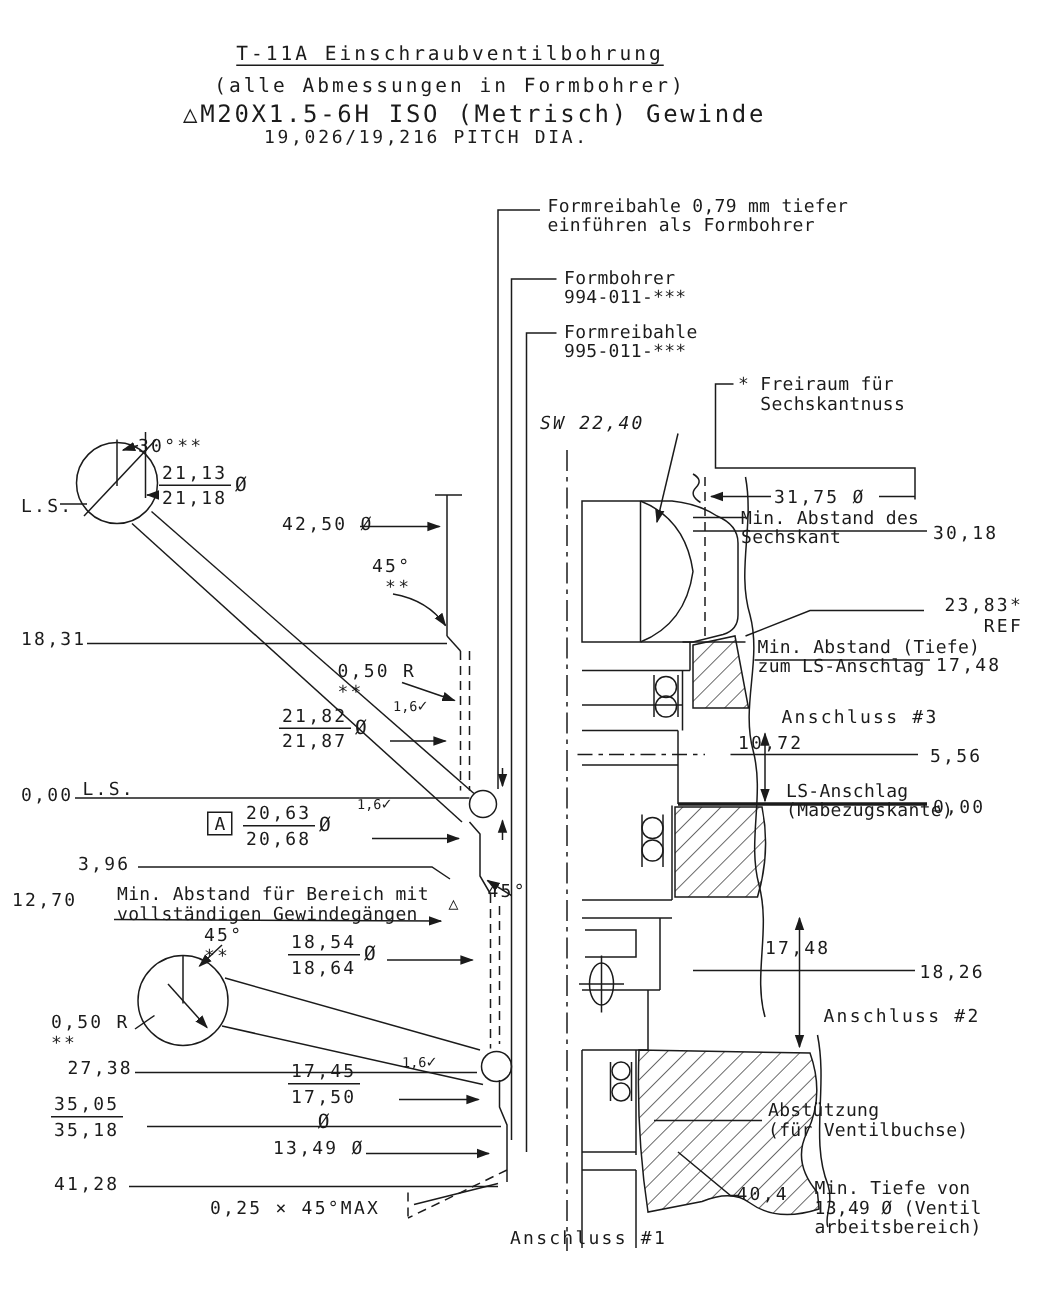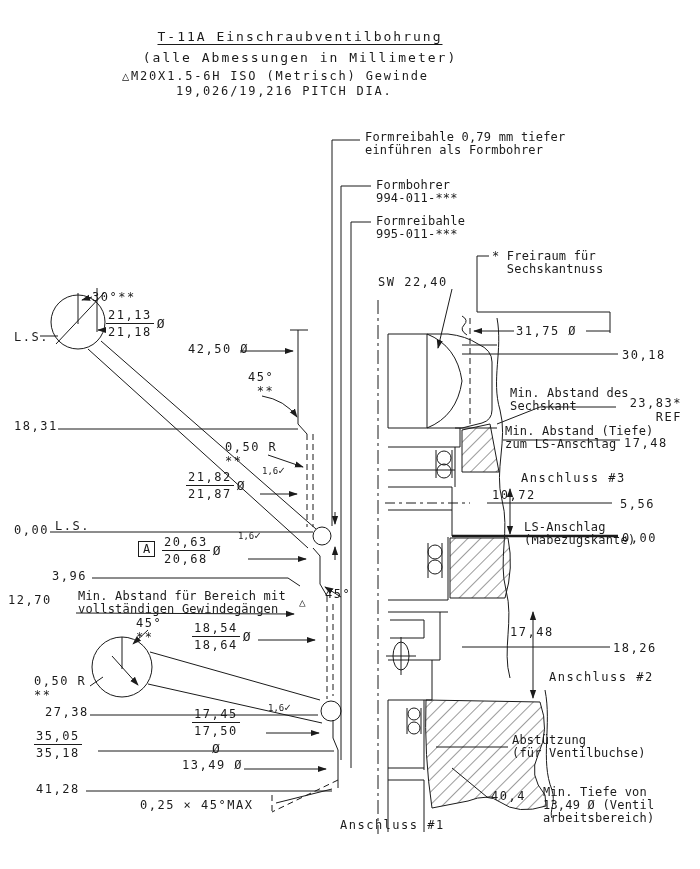--- a/index.html
+++ b/index.html
@@ -174,33 +174,33 @@
     <line x1="510" y1="489" x2="510" y2="534" marker-start="url(#ar)" marker-end="url(#ar)"></line>
     <line x1="487" y1="503" x2="612" y2="503"></line>
     <line x1="533" y1="612" x2="533" y2="698" marker-start="url(#ar)" marker-end="url(#ar)"></line>
     <line x1="462" y1="647" x2="610" y2="647"></line>
     <line x1="436" y1="747" x2="508" y2="747"></line>
     <polyline points="452,768 487,797 492,797"></polyline>
   </g>
 </svg>
 
 <div class="lbl ttl u" style="left:120px;top:30px;">T-11A Einschraubventilbohrung</div>
-<div class="lbl ttl" style="left:120px;top:51px;">(alle Abmessungen in Millimeter)</div>
-<div class="lbl" style="left:122px;top:69px;letter-spacing:1.8px;font-size:12px;"><span>△</span><span>M20X1.5-6H ISO (Metrisch) Gewinde</span></div>
+<div class="lbl ttl" style="left:120px;top:51px;">(alle Abmessungen in Formbohrer)</div>
+<div class="lbl" style="left:122px;top:69px;letter-spacing:1.8px;font-size:16px;"><span>△</span><span>M20X1.5-6H ISO (Metrisch) Gewinde</span></div>
 <div class="lbl" style="left:176px;top:84px;letter-spacing:1.8px;">19,026/19,216 PITCH DIA.</div>
 
 <div class="lbl note" style="left:365px;top:131px;">Formreibahle 0,79 mm tiefer
 einführen als Formbohrer</div>
 <div class="lbl note" style="left:376px;top:179px;">Formbohrer
 994-011-***</div>
 <div class="lbl note" style="left:376px;top:215px;">Formreibahle
 995-011-***</div>
 <div class="lbl note" style="left:492px;top:250px;">* Freiraum für
   Sechskantnuss</div>
-<div class="lbl" style="left:378px;top:275px;">SW 22,40</div>
+<div class="lbl" style="left:360px;top:275px;font-style:italic;">SW 22,40</div>
 
 <div class="lbl" style="left:92px;top:290px;">30°**</div>
 <div class="frac" style="left:106px;top:308px;">
   <span class="fr-col">
         <span class="fr-top">21,13</span>
         <span class="fr-bot">21,18</span>
       </span>
   <span class="fr-suf">Ø</span>
 </div>
 <div class="lbl" style="left:14px;top:330px;">L.S.</div>
@@ -260,21 +260,21 @@
         <span class="fr-top">35,05</span>
         <span class="fr-bot">35,18</span>
       </span>
 </div>
 <div class="lbl" style="left:182px;top:758px;">13,49 Ø</div>
 <div class="lbl" style="left:36px;top:782px;">41,28</div>
 <div class="lbl" style="left:140px;top:798px;">0,25 × 45°MAX</div>
 <div class="lbl" style="left:340px;top:818px;">Anschluss #1</div>
 
 <div class="lbl" style="left:516px;top:324px;">31,75 Ø</div>
-<div class="lbl note" style="left:510px;top:339px;margin-top:48px;">Min. Abstand des
+<div class="lbl note" style="left:494px;top:339px;">Min. Abstand des
 Sechskant</div>
 <div class="lbl" style="left:622px;top:348px;">30,18</div>
 <div class="lbl rt" style="left:612px;top:396px;width:70px;">23,83*
 REF</div>
 <div class="lbl note" style="left:505px;top:425px;">Min. Abstand (Tiefe)
 zum LS-Anschlag</div>
 <div class="lbl" style="left:624px;top:436px;">17,48</div>
 <div class="lbl" style="left:521px;top:471px;">Anschluss #3</div>
 <div class="lbl" style="left:492px;top:488px;">10,72</div>
 <div class="lbl" style="left:620px;top:497px;">5,56</div>

